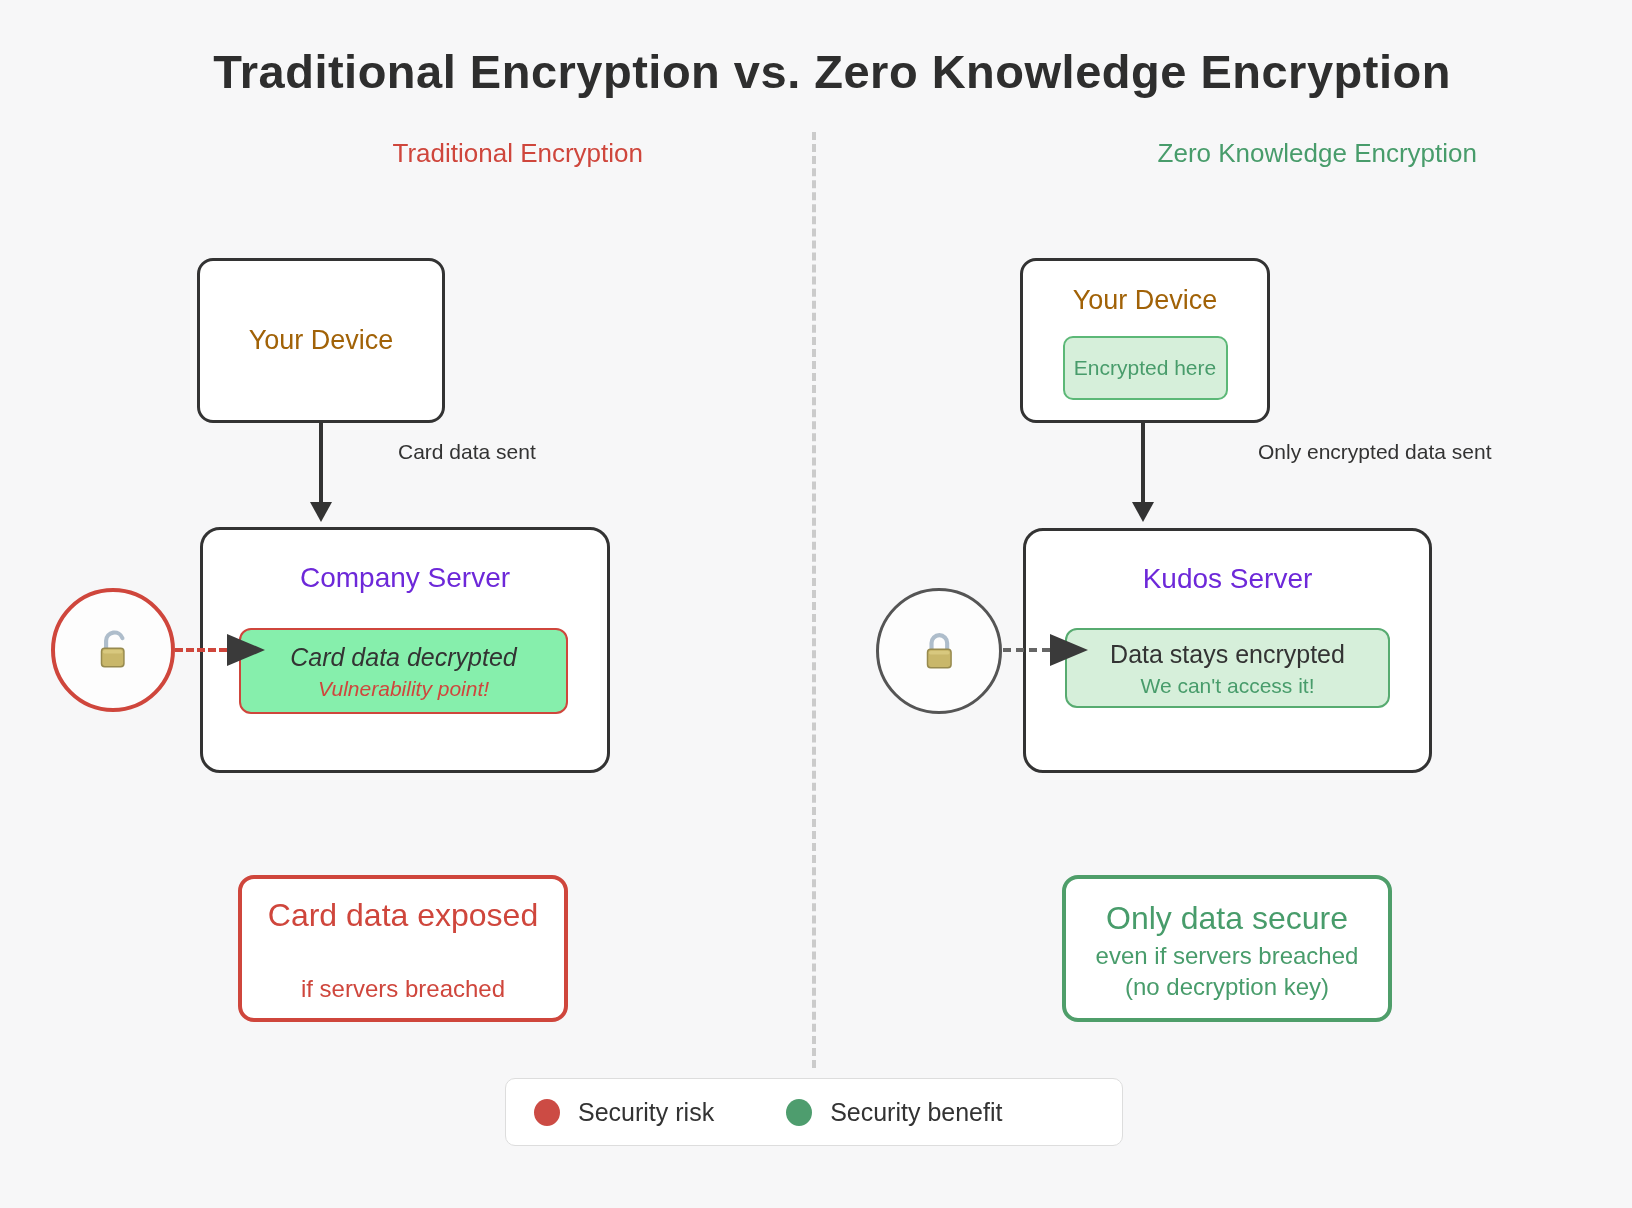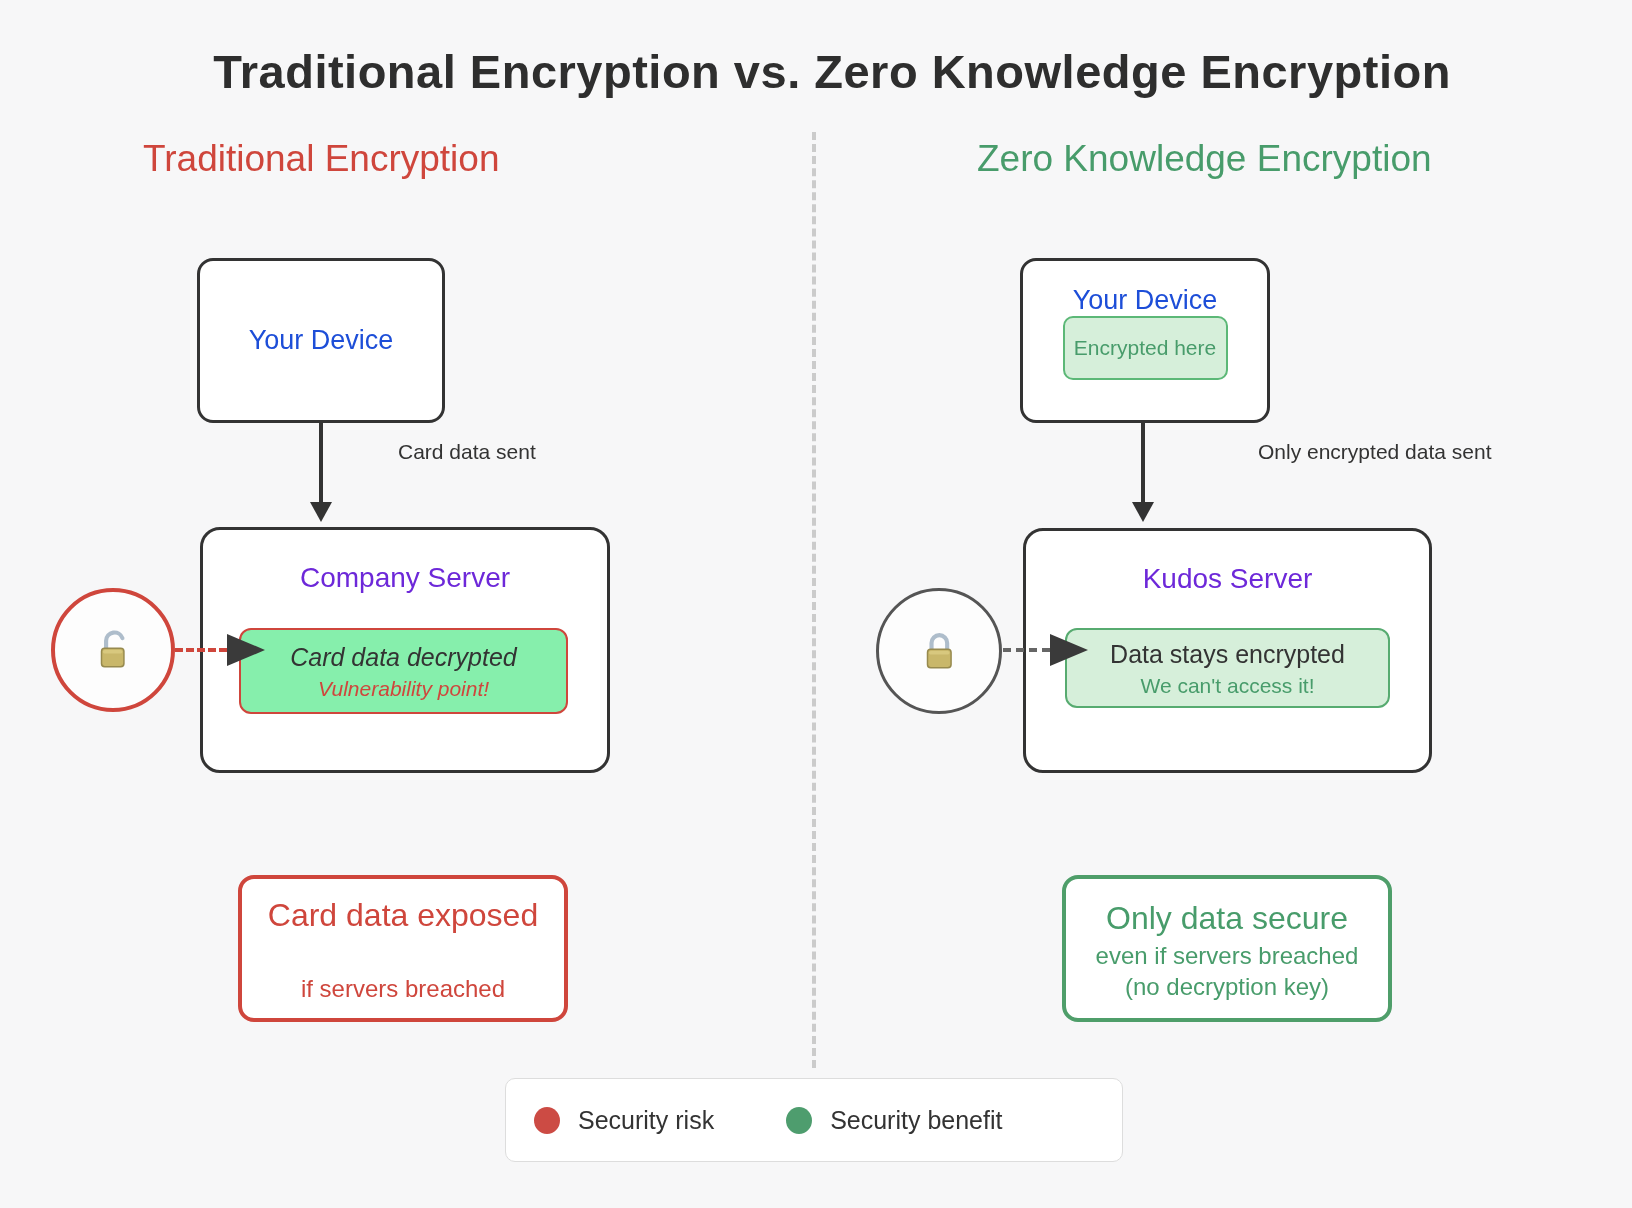--- a/index.html
+++ b/index.html
@@ -13,22 +13,22 @@
     background:#f7f7f8;
     overflow:hidden;
   }
   
   .main-title{
     position:absolute;left:0;top:28px;width:1632px;
     text-align:center;font-size:47px;font-weight:bold;color:#2e2e2e;
     letter-spacing:0.5px;margin:16px;
   }
   .col-header{
-    position:absolute;top:138px;width:500px;text-align:left;
-    font-size:37px;font-weight:400;
+    position:absolute;top:138px;width:500px;text-align:right;
+    font-size:26px;font-weight:400;
   }
   .col-header.left{left:143px;color:#cf463c;}
   .col-header.right{left:977px;color:#489c6b;}
   
   .divider{
     position:absolute;left:812px;top:132px;height:936px;width:0;
     border-left:4px dashed #cbcbcb;
   }
   
   .node{
@@ -36,41 +36,41 @@
     box-sizing:border-box;
   }
   .device{border-radius:16px;}
   .server{border-radius:20px;border-width:3.5px;}
   .device-left{left:197px;top:258px;width:248px;height:165px;
     display:flex;align-items:center;justify-content:center;}
   .device-right{left:1020px;top:258px;width:250px;height:165px;
     display:flex;flex-direction:column;align-items:center;padding-top:24px;}
   .server-left{left:200px;top:527px;width:410px;height:246px;}
   .server-right{left:1023px;top:528px;width:409px;height:245px;}
-  .node-label{font-size:27px;color:#1d4ed8;}
+  .node-label{font-size:27px;color:#a16207;}
   .server .node-title{
     position:absolute;left:0;top:32px;width:100%;text-align:center;
     font-size:28px;color:#6d28d9;
   }
   
   .inner-box{
     position:absolute;box-sizing:border-box;border-radius:12px;
     display:flex;flex-direction:column;align-items:center;justify-content:center;
     text-align:center;
   }
   .inner-risk{
     left:239px;top:628px;width:329px;height:86px;
     background:#86efac;border:2.5px solid #cf463c;font-style:italic;
   }
   .inner-benefit{
     left:1065px;top:628px;width:325px;height:80px;
     background:#d6efda;border:2.5px solid #57ab70;
   }
   .inner-device-benefit{
-    position:static;margin-top:0;width:165px;height:64px;
+    position:static;margin-top:20px;width:165px;height:64px;
     background:#d6efda;border:2px solid #5cb877;border-radius:10px;
     display:flex;align-items:center;justify-content:center;box-sizing:border-box;
   }
   .inner-line1{font-size:25px;color:#333333;line-height:34px;}
   .inner-line2{font-size:21px;line-height:29px;}
   .risk-text{color:#cf463c;}
   .benefit-text{color:#489c6b;}
   .inner-device-benefit .benefit-text{font-size:21px;}
   
   .vline{position:absolute;width:3.5px;background:#333333;}
@@ -109,21 +109,21 @@
     box-sizing:border-box;border-radius:16px;
     display:flex;flex-direction:column;align-items:center;justify-content:center;
     text-align:center;
   }
   .result-box.risk{left:238px;top:875px;border:4px solid #cf463c;gap:36px;}
   .result-box.benefit{left:1062px;top:875px;border:4px solid #4f9e6a;}
   .result-line1{font-size:32px;line-height:44px;}
   .result-line2{font-size:24px;line-height:31px;}
   
   .legend{
-    position:absolute;left:505px;top:1078px;width:618px;height:84px;
+    position:absolute;left:505px;top:1078px;width:618px;height:68px;
     background:#ffffff;border:1.5px solid #dddddd;border-radius:10px;
     box-sizing:border-box;display:flex;align-items:center;padding-left:28px;
   }
   .legend-item{display:flex;align-items:center;}
   .legend-item.first{margin-right:72px;}
   .legend-dot{width:26px;height:27px;border-radius:50%;margin-right:18px;}
   .legend-label{font-size:25px;color:#333333;}
 </style>
 </head>
 <body>

